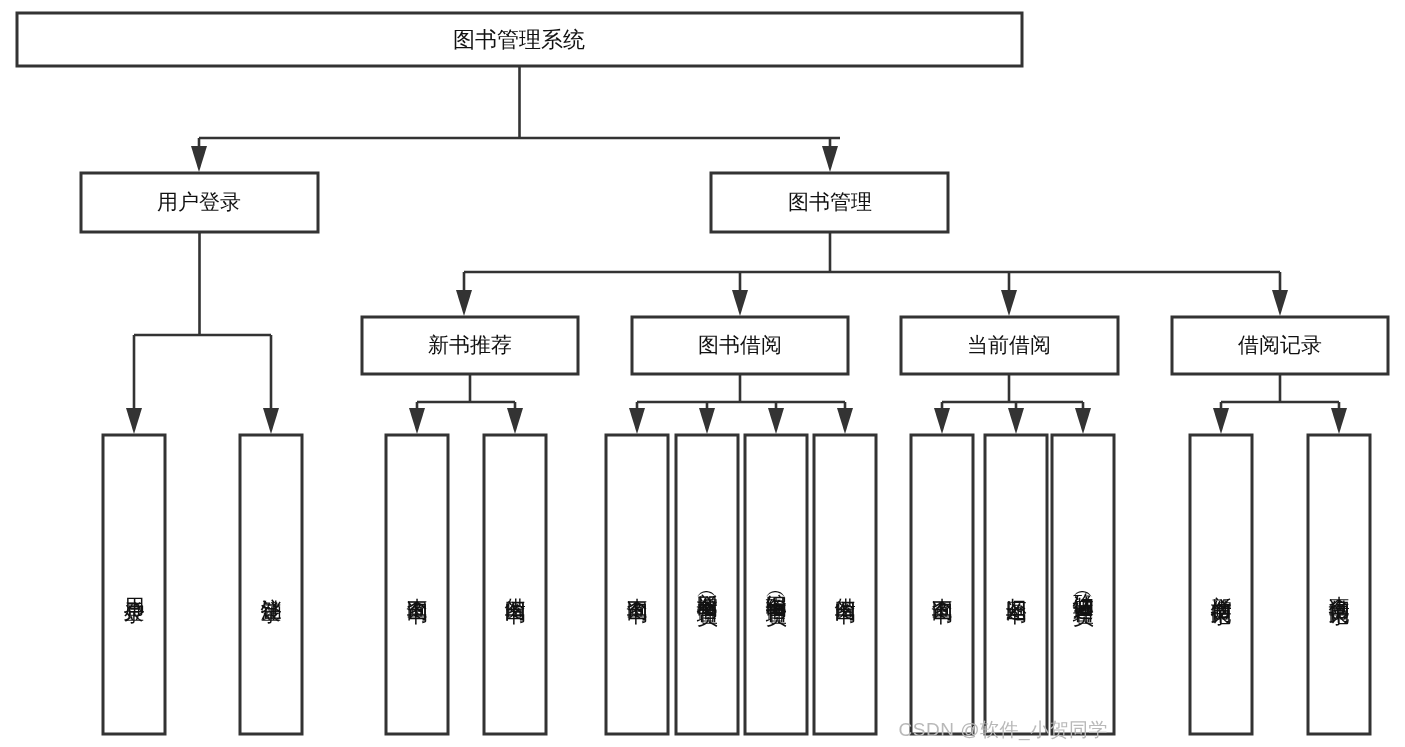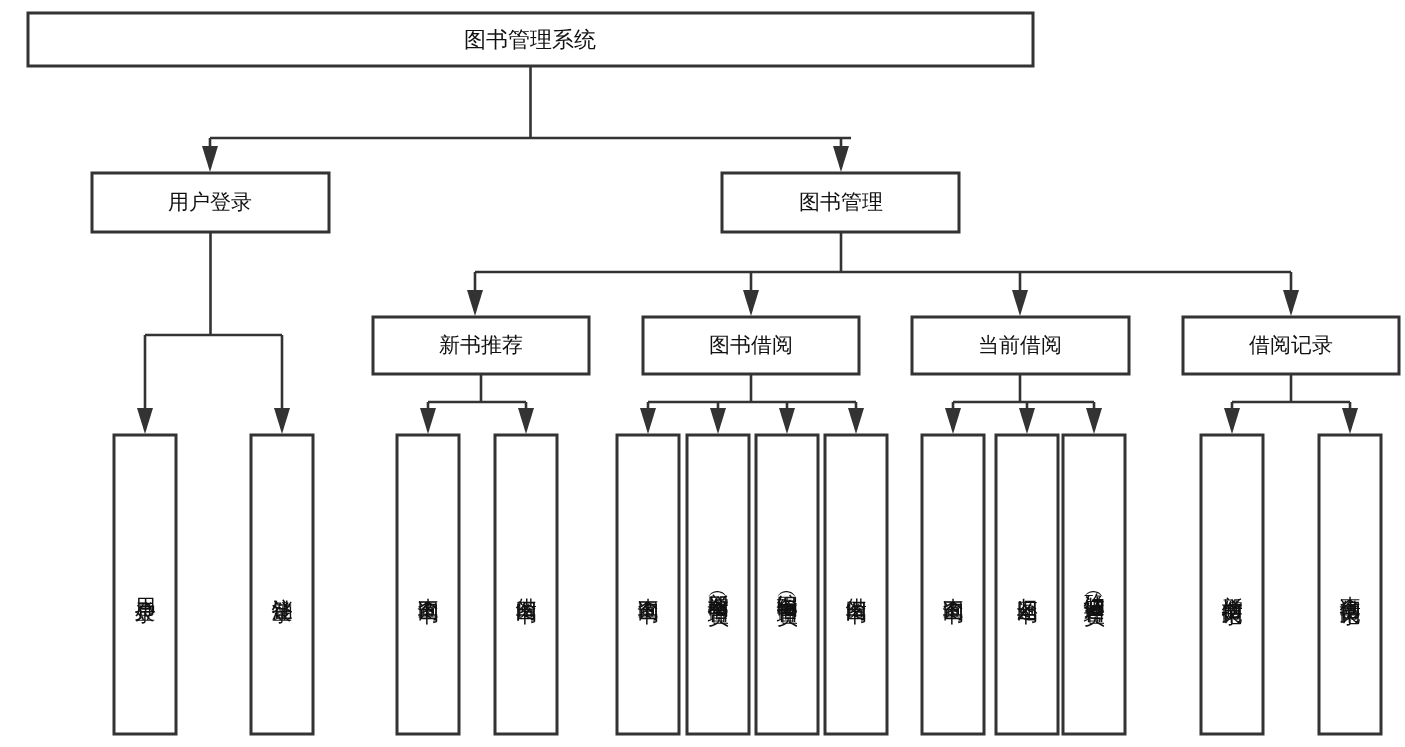--- a/index.html
+++ b/index.html
@@ -10,21 +10,20 @@
   body {
     width: 1405px;
     height: 747px;
     font-family: "Liberation Sans", "DejaVu Sans", sans-serif;
     overflow: hidden;
   }
   #chart-root {
     position: relative;
     width: 1116px;
     height: 747px;
-    margin-left: 11px;
   }
   svg#flow {
     position: absolute;
     top: 0;
     left: 0;
     width: 1405px;
     height: 747px;
   }
   .node-box {
     fill: #ffffff;
@@ -243,14 +242,15 @@
       <div class="leaf-label" style="left: 676px; top: 435px; width: 62px; height: 299px;">新增图书（管理员）</div>
       <div class="leaf-label" style="left: 745px; top: 435px; width: 62px; height: 299px;">编辑图书（管理员）</div>
       <div class="leaf-label" style="left: 814px; top: 435px; width: 62px; height: 299px;">借阅图书</div>
       <div class="leaf-label" style="left: 911px; top: 435px; width: 62px; height: 299px;">查询图书</div>
       <div class="leaf-label" style="left: 985px; top: 435px; width: 62px; height: 299px;">归还图书</div>
       <div class="leaf-label" style="left: 1052px; top: 435px; width: 62px; height: 299px;">确认归还（管理员）</div>
       <div class="leaf-label" style="left: 1190px; top: 435px; width: 62px; height: 299px;">新增借阅记录</div>
       <div class="leaf-label" style="left: 1308px; top: 435px; width: 62px; height: 299px;">查询借阅记录</div>
     </div>
 
+  <div class="watermark">CSDN @软件_小贺同学</div>
 
 </div>
 
 </body></html>

